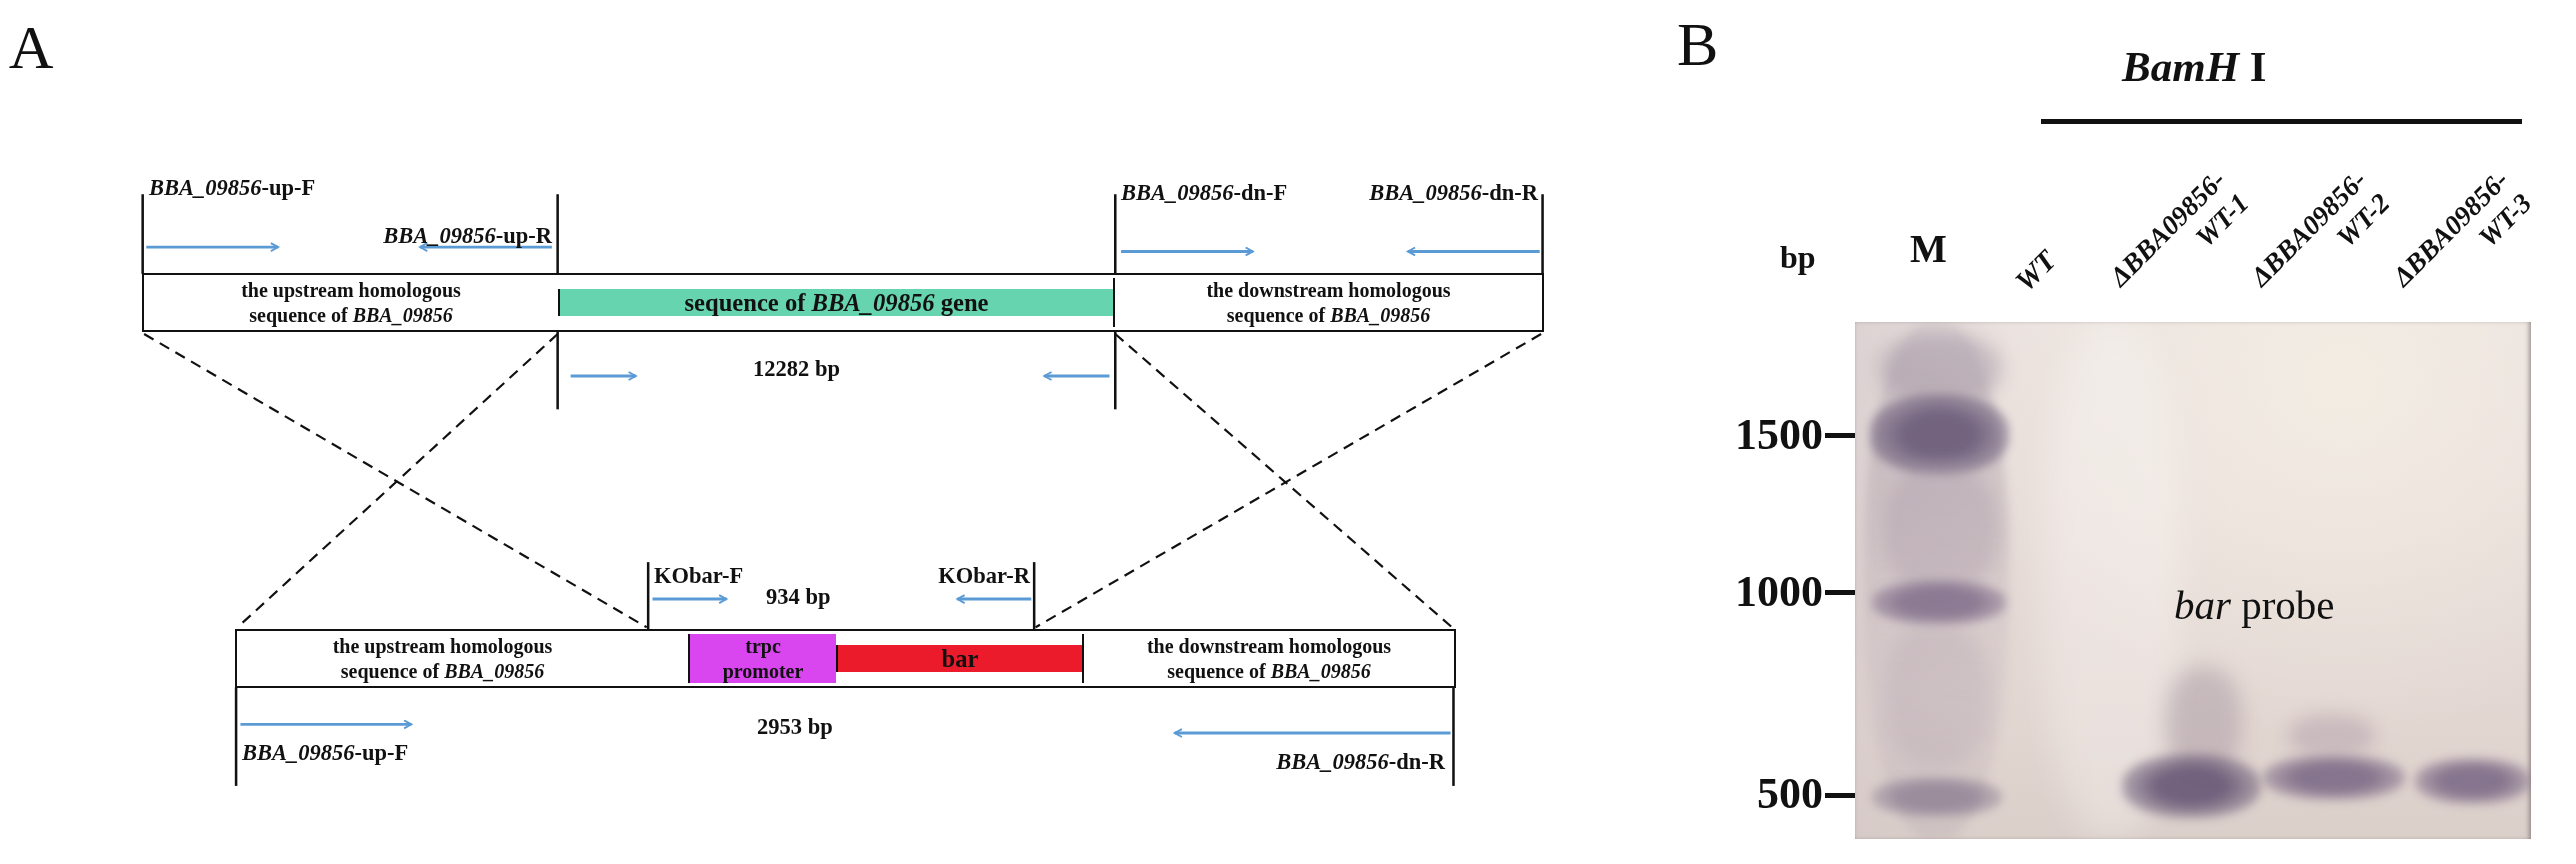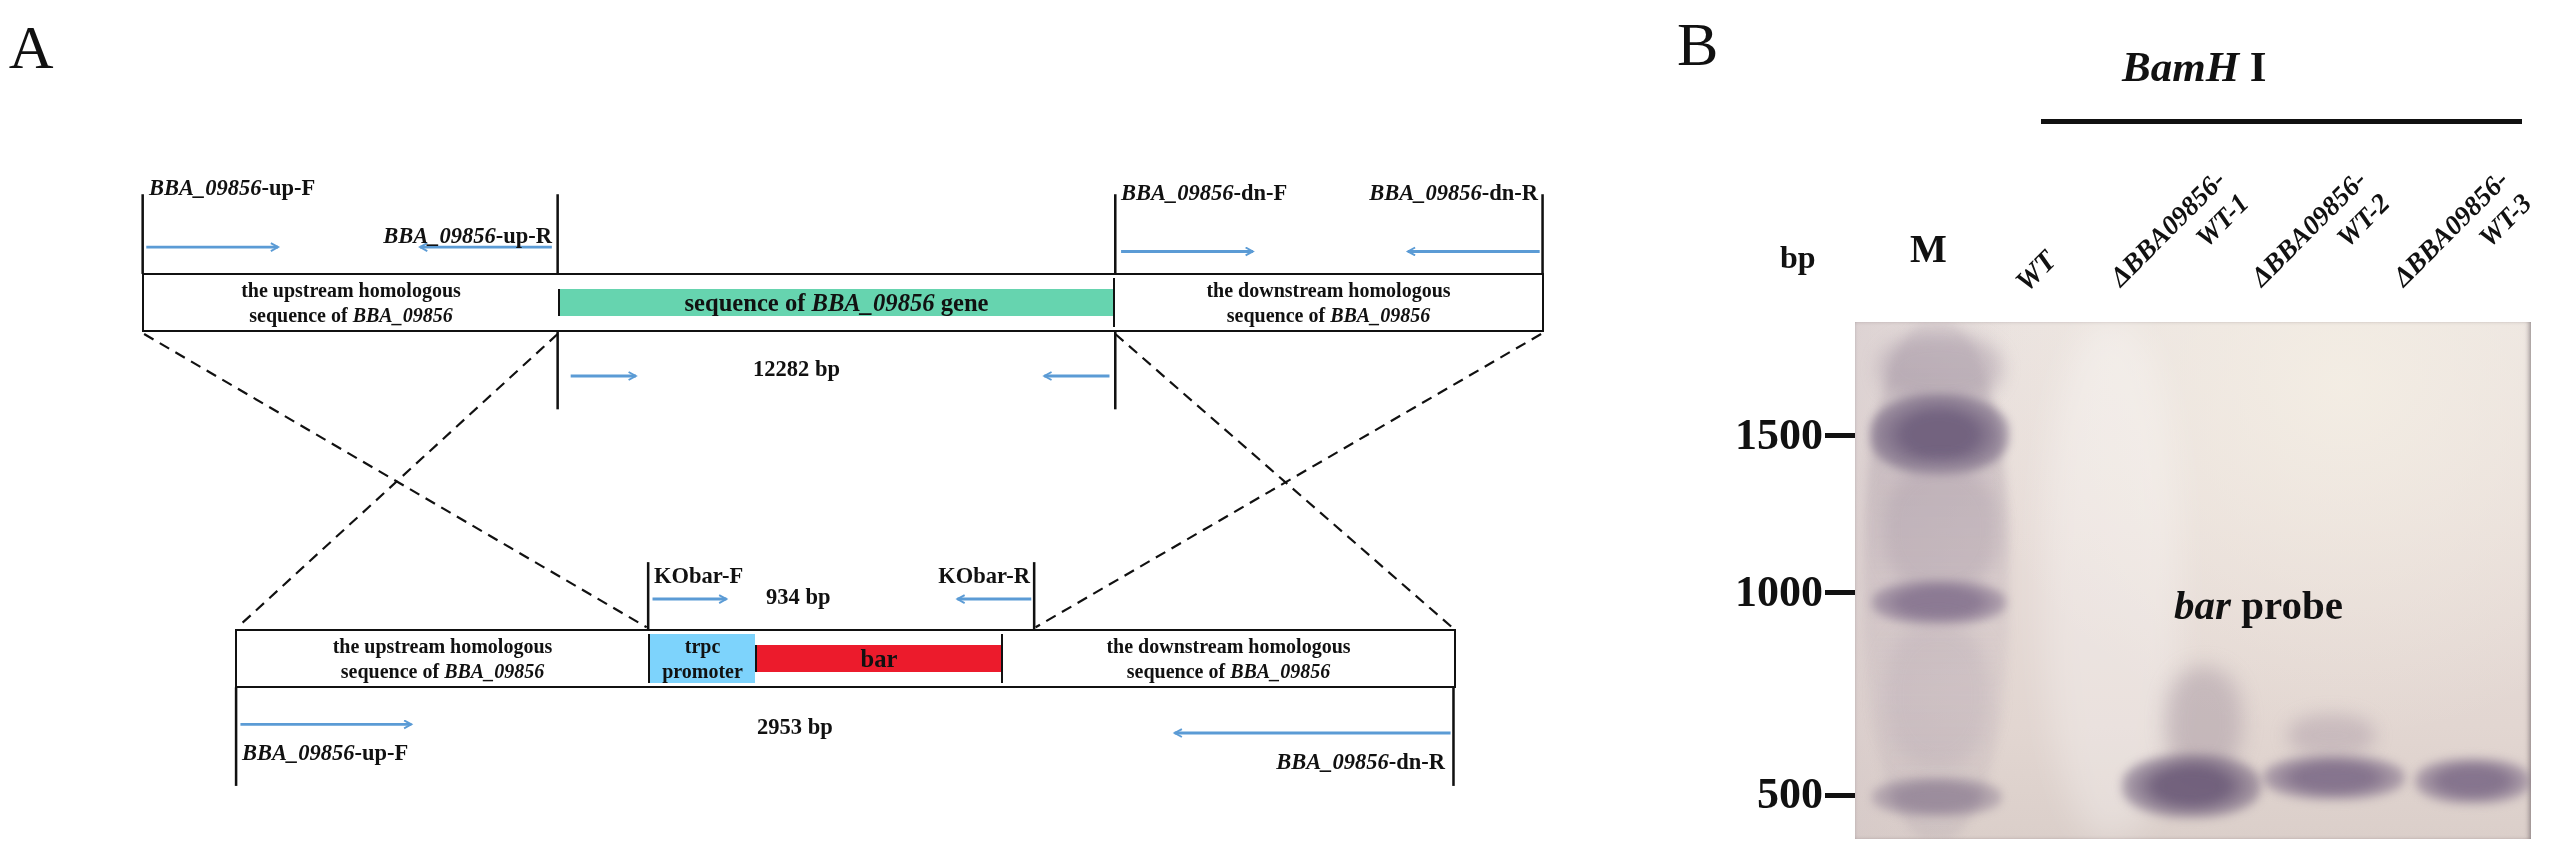--- a/index.html
+++ b/index.html
@@ -32,21 +32,21 @@
     overflow:hidden;
     background:
       linear-gradient(95deg, rgba(205,192,196,0.45) 0%, rgba(205,192,196,0.0) 22%),
       radial-gradient(ellipse at 72% 12%, rgba(244,238,228,0.9) 0%, rgba(244,238,228,0) 55%),
       linear-gradient(180deg, #eae2df 0%, #e7dcd8 40%, #e2d6d1 78%, #dbcfca 100%);
     box-shadow: inset -3.6px 0 5px -2.2px rgba(90,80,86,0.65), inset 1.4px 0 2.9px -1.4px rgba(120,110,115,0.4);
   }
   .band{position:absolute; border-radius:45%;}
   .marker-num{font-size:44px; line-height:42px; font-weight:bold; text-align:right; white-space:nowrap;}
   .marker-dash{background:#111; height:5px;}
-  .probe-label{font-size:41px; font-weight:bold; white-space:nowrap;}
+  .probe-label{font-size:41px; font-weight:normal; white-space:nowrap;}
 </style>
 </head>
 <body>
 
 <div id="stage">
 
   <svg class="overlay" width="2576" height="865" viewBox="0 0 3557 1194">
     <defs>
       <marker id="arrowV" markerWidth="16" markerHeight="16" refX="12" refY="6.5" orient="auto" markerUnits="userSpaceOnUse">
         <path d="M2,1 L12,6.5 L2,12" fill="none" stroke="#5b9bd5" stroke-width="2.6"></path>
@@ -123,21 +123,21 @@
 
   <div class="abs primer-label" style="left:654px; top:563px;">KObar-F</div>
   <div class="abs primer-label" style="right:1546px; top:563px;">KObar-R</div>
   <div class="abs measure" style="left:766px; top:584px;">934 bp</div>
 
   <div class="abs construct" style="left:235px; top:629px; width:1221px; height:59px;">
     <div class="cell" style="width:411px;">
       <div>the upstream homologous</div>
       <div><span>sequence of </span><span class="ital">BBA_09856</span></div>
     </div>
-    <div class="cell" style="width:107px; background:#7dd3fc;">
+    <div class="cell" style="width:148px; background:#d946ef;margin-left:40px;">
       <div>trpc</div>
       <div>promoter</div>
     </div>
     <div class="cell gene" style="width:246px; background:#ec1b2c;">
       <div>bar</div>
     </div>
     <div class="cell" style="flex:1;">
       <div>the downstream homologous</div>
       <div><span>sequence of </span><span class="ital">BBA_09856</span></div>
     </div>

